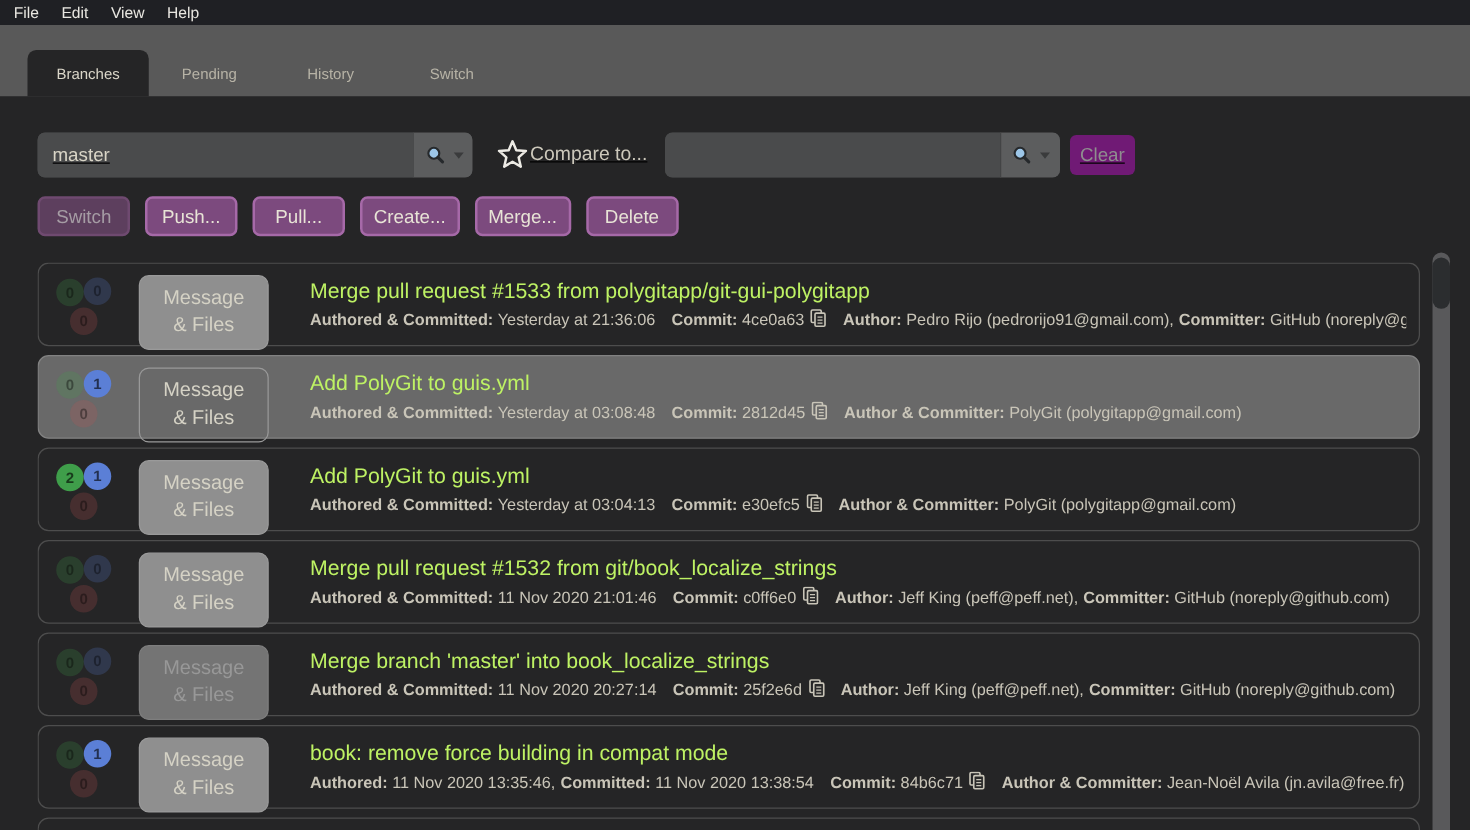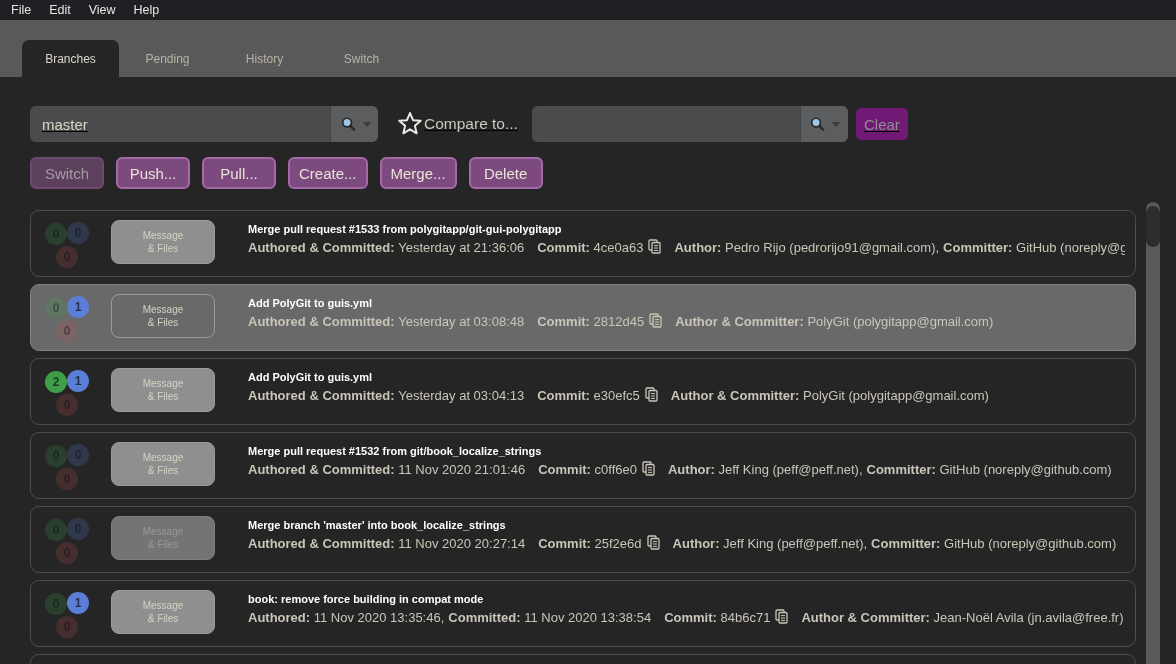--- a/index.html
+++ b/index.html
@@ -54,28 +54,28 @@
   .badge { position:absolute; width:22px; height:22px; border-radius:50%;
     display:flex; align-items:center; justify-content:center;
     font-size:12px; font-weight:bold; color:rgba(0,0,0,0.38); }
   .badge.green { left:14px; top:12px; background:rgba(63,158,74,0.22); }
   .badge.blue  { left:36px; top:11px; background:rgba(91,127,214,0.22); }
   .badge.red   { left:25px; top:35px; background:rgba(190,80,80,0.22); }
   .badge.on { color:rgba(0,0,0,0.62); }
   .badge.green.on { background:#3f9e4a; }
   .badge.blue.on  { background:#5b7fd6; }
 
-  .msg-btn { position:absolute; left:80px; top:9px; width:104px; height:44px;
+  .msg-btn { position:absolute; left:80px; top:9px; width:104px; height:60px;
     border-radius:8px; background:#8f8f8f; border:1px solid #9a9a9a;
-    color:#d5d2c5; font-size:10px; line-height:1.35; font-family:inherit; cursor:default; }
+    color:#d5d2c5; font-size:16px; line-height:1.35; font-family:inherit; cursor:default; }
   .msg-btn.outline { background:transparent; border:1px solid #999999; }
   .msg-btn.dim { background:#747474; border-color:#7e7e7e; color:#989898; }
 
   .commit-text { position:absolute; left:217px; top:12px; right:10px; }
-  .commit-title { color:#ffffff; font-size:11px; font-weight:bold;
+  .commit-title { color:#bef264; font-size:17px; font-weight:normal;
     white-space:nowrap; overflow:hidden; }
   .commit-details { margin-top:4px; color:#c9c5b8; font-size:13px;
     white-space:nowrap; overflow:hidden; }
   .commit-details b { font-weight:bold; }
   .seg.gap-wide { margin-left:13px; }
   .seg.gap-narrow { margin-left:4px; }
   .copy-icon { margin-left:5px; vertical-align:-2px; }
   .commit-row .copy-front { fill:#2a2a2a; }
   .commit-row.selected .copy-front { fill:#696969; }
 

